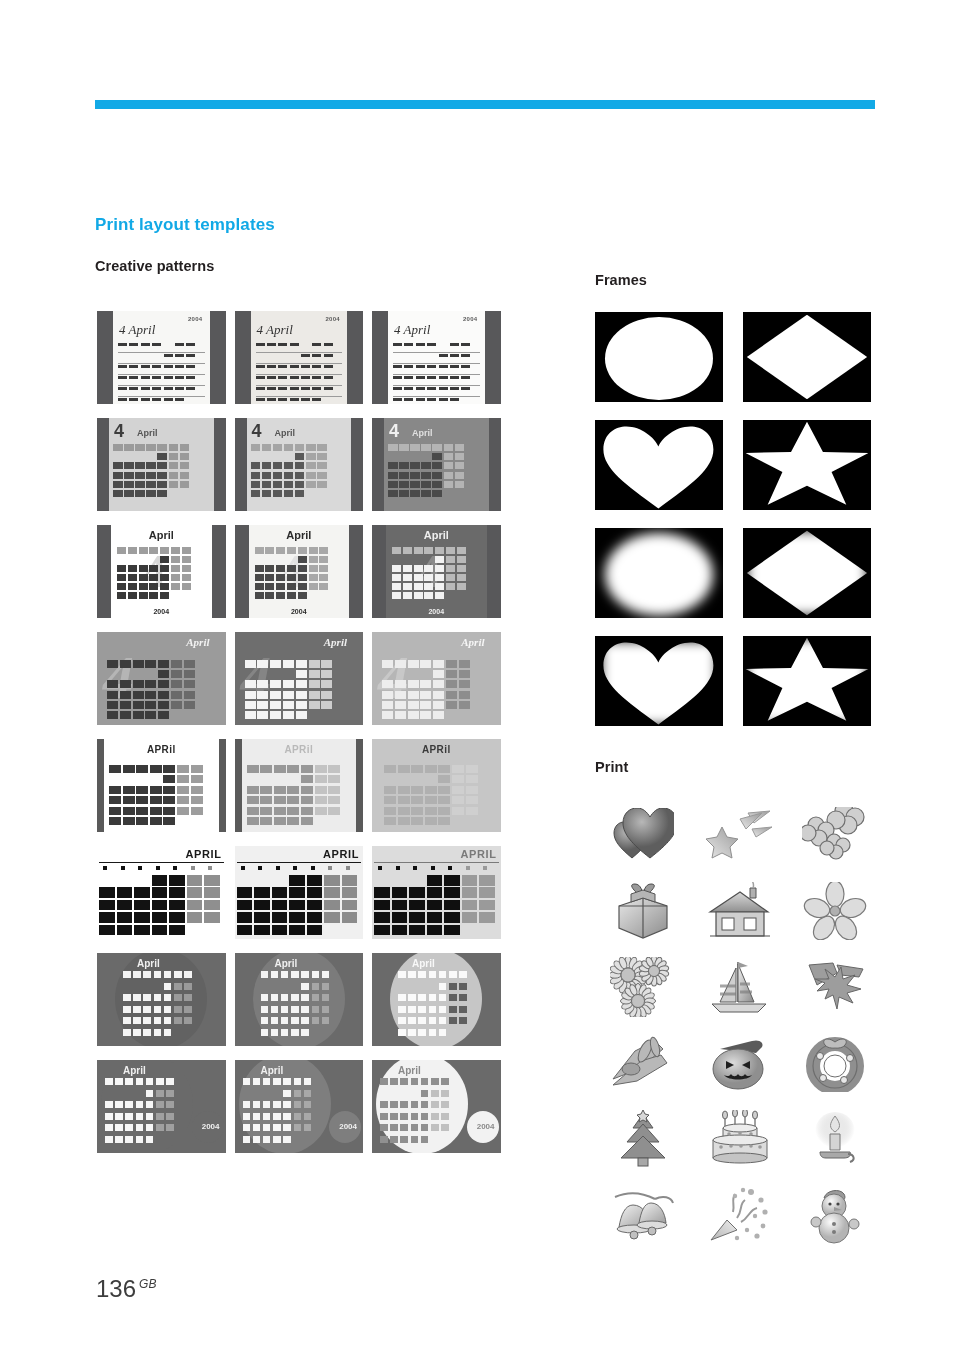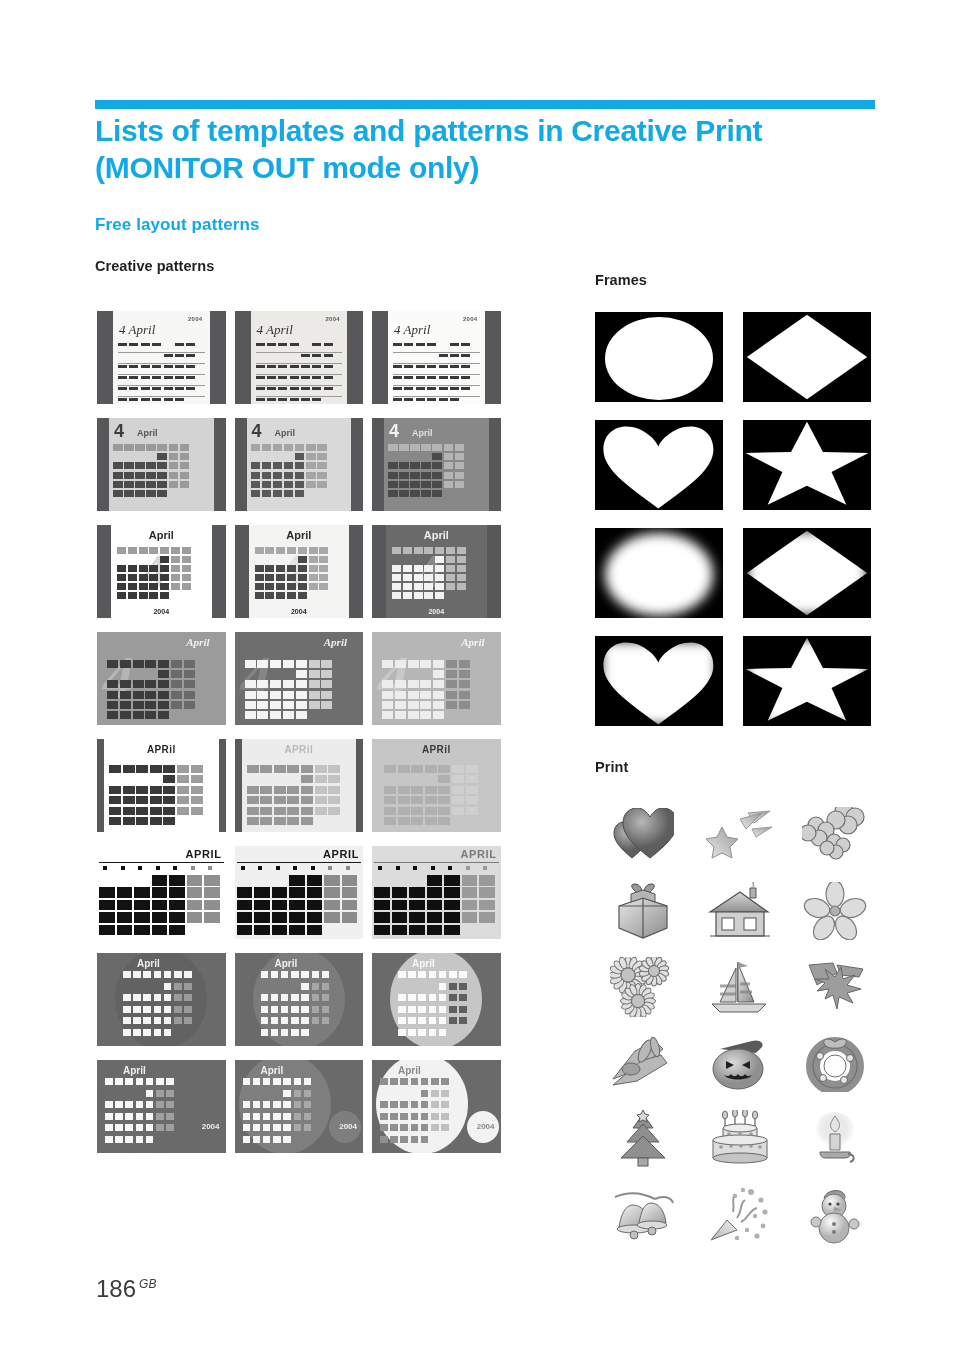--- a/index.html
+++ b/index.html
@@ -70,23 +70,22 @@
   .stamp{width:96px;height:70px;display:flex;align-items:center;justify-content:center;}
   .stamp svg{display:block;}
 </style>
 </head>
 <body>
 
 <div class="page">
 
   <div class="rule"></div>
 
-  <div class="title">Lists of templates and patterns in Creative Print (MONITOR OUT mode only)</div>
-
-  <div class="subhead">Free layout patterns</div>
+
+  <div class="subhead">Print layout templates</div>
 
   <div class="sect-h" id="h-cal">Creative patterns</div>
 
   <div class="sect-h" id="h-frames">Frames</div>
 
   <div class="sect-h" id="h-stamps">Print</div>
 
   <div id="calgrid">
       <div class="cal-row">
         <div class="cal r1" style="background: rgb(88, 88, 90);">
@@ -1611,16 +1610,16 @@
               </g>
               <circle cx="10" cy="36" r="5" fill="#c8c8c8" stroke="#777"></circle>
               <circle cx="48" cy="38" r="5" fill="#c8c8c8" stroke="#777"></circle>
             </svg>
           </span>
         </div>
       </div>
     </div>
 
   <div class="pgnum">
-    <span>186</span><span class="gb">GB</span>
+    <span>136</span><span class="gb">GB</span>
   </div>
 
 </div>
 
 </body></html>

